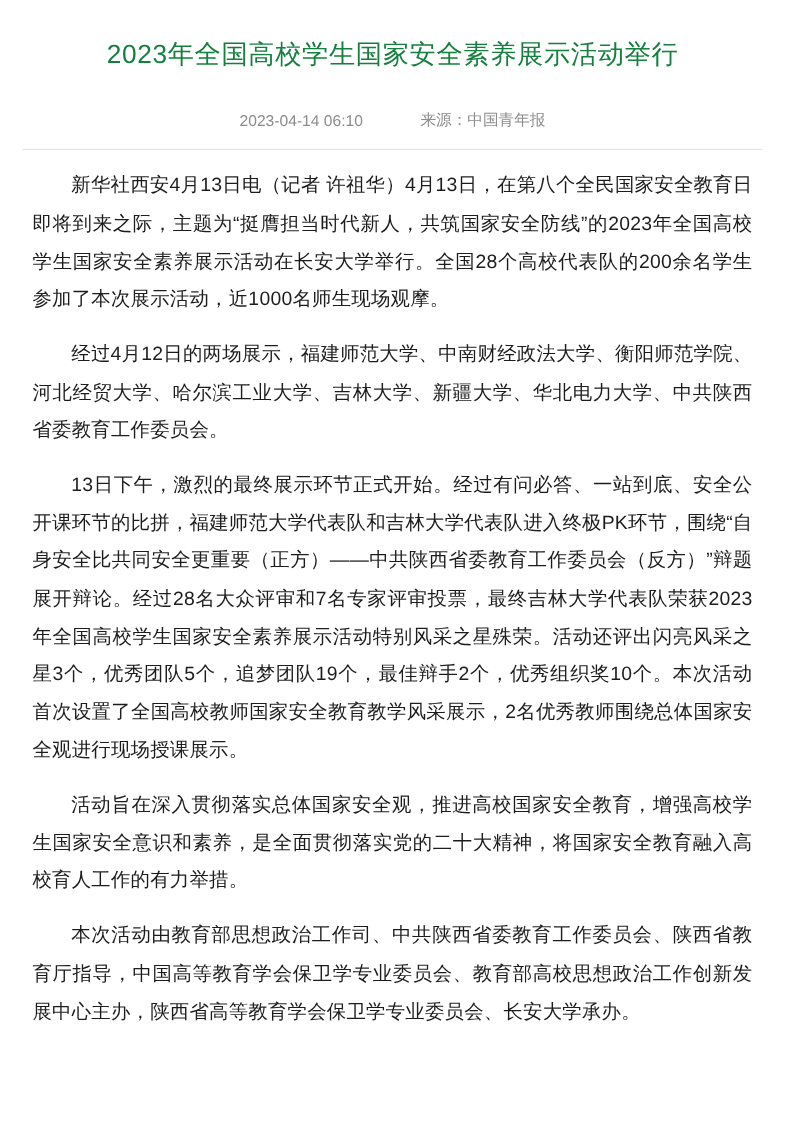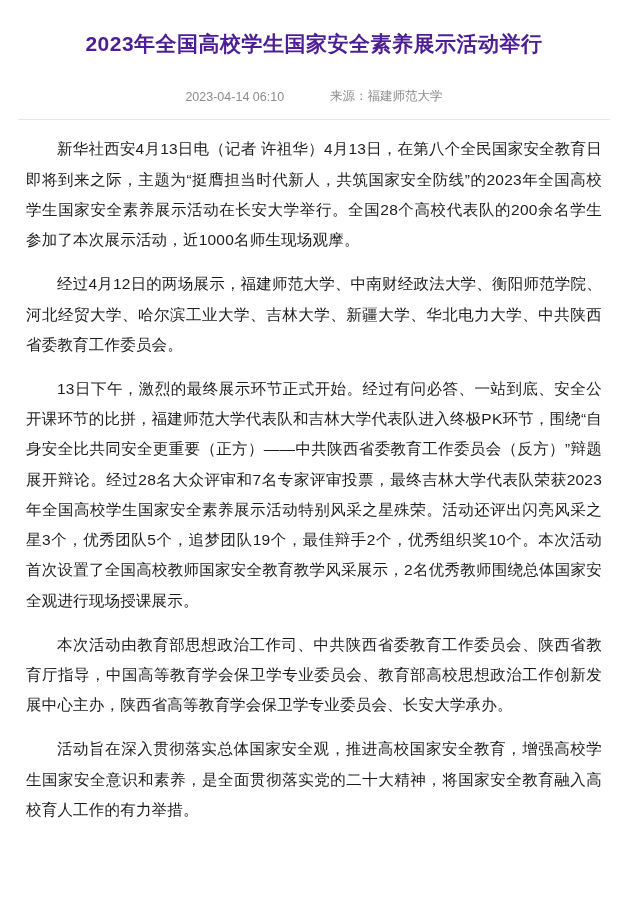--- a/index.html
+++ b/index.html
@@ -13,24 +13,24 @@
     font-family: "Liberation Sans", sans-serif;
     color: #1a1a1a;
   }
   .page {
     width: 628px;
     box-sizing: border-box;
     padding: 0;
   }
   .article-title {
     font-size: 21px;
-    font-weight: bold;
+    font-weight: normal;
     line-height: 1.35;
     text-align: center;
-    color: #4c1d95;
+    color: #15803d;
     padding: 16px 26px 10px 26px;
     letter-spacing: 0.5px;
     box-sizing: border-box;
   }
   .meta-bar {
     display: flex;
     justify-content: center;
     align-items: center;
     gap: 46px;
     font-size: 12.5px;
@@ -66,26 +66,26 @@
 </style>
 </head>
 <body>
 
 <div class="page">
 
   <h1 class="article-title">2023年全国高校学生国家安全素养展示活动举行</h1>
 
   <div class="meta-bar">
     <span class="meta-item">2023-04-14 06:10</span>
-    <span class="meta-item">来源：福建师范大学</span>
+    <span class="meta-item">来源：中国青年报</span>
   </div>
 
   <div class="divider"></div>
 
   <div class="article-body">
     <p class="para">新华社西安4月13日电（记者 许祖华）4月13日，在第八个全民国家安全教育日即将到来之际，主题为“挺膺担当时代新人，共筑国家安全防线”的2023年全国高校学生国家安全素养展示活动在长安大学举行。全国28个高校代表队的200余名学生参加了本次展示活动，近1000名师生现场观摩。</p>
     <p class="para">经过4月12日的两场展示，福建师范大学、中南财经政法大学、衡阳师范学院、河北经贸大学、哈尔滨工业大学、吉林大学、新疆大学、华北电力大学、中共陕西省委教育工作委员会。</p>
     <p class="para">13日下午，激烈的最终展示环节正式开始。经过有问必答、一站到底、安全公开课环节的比拼，福建师范大学代表队和吉林大学代表队进入终极PK环节，围绕“自身安全比共同安全更重要（正方）——中共陕西省委教育工作委员会（反方）”辩题展开辩论。经过28名大众评审和7名专家评审投票，最终吉林大学代表队荣获2023年全国高校学生国家安全素养展示活动特别风采之星殊荣。活动还评出闪亮风采之星3个，优秀团队5个，追梦团队19个，最佳辩手2个，优秀组织奖10个。本次活动首次设置了全国高校教师国家安全教育教学风采展示，2名优秀教师围绕总体国家安全观进行现场授课展示。</p>
+    <p class="para">活动旨在深入贯彻落实总体国家安全观，推进高校国家安全教育，增强高校学生国家安全意识和素养，是全面贯彻落实党的二十大精神，将国家安全教育融入高校育人工作的有力举措。</p>
     <p class="para">本次活动由教育部思想政治工作司、中共陕西省委教育工作委员会、陕西省教育厅指导，中国高等教育学会保卫学专业委员会、教育部高校思想政治工作创新发展中心主办，陕西省高等教育学会保卫学专业委员会、长安大学承办。</p>
-    <p class="para">活动旨在深入贯彻落实总体国家安全观，推进高校国家安全教育，增强高校学生国家安全意识和素养，是全面贯彻落实党的二十大精神，将国家安全教育融入高校育人工作的有力举措。</p>
   </div>
 
 </div>
 
 </body></html>

